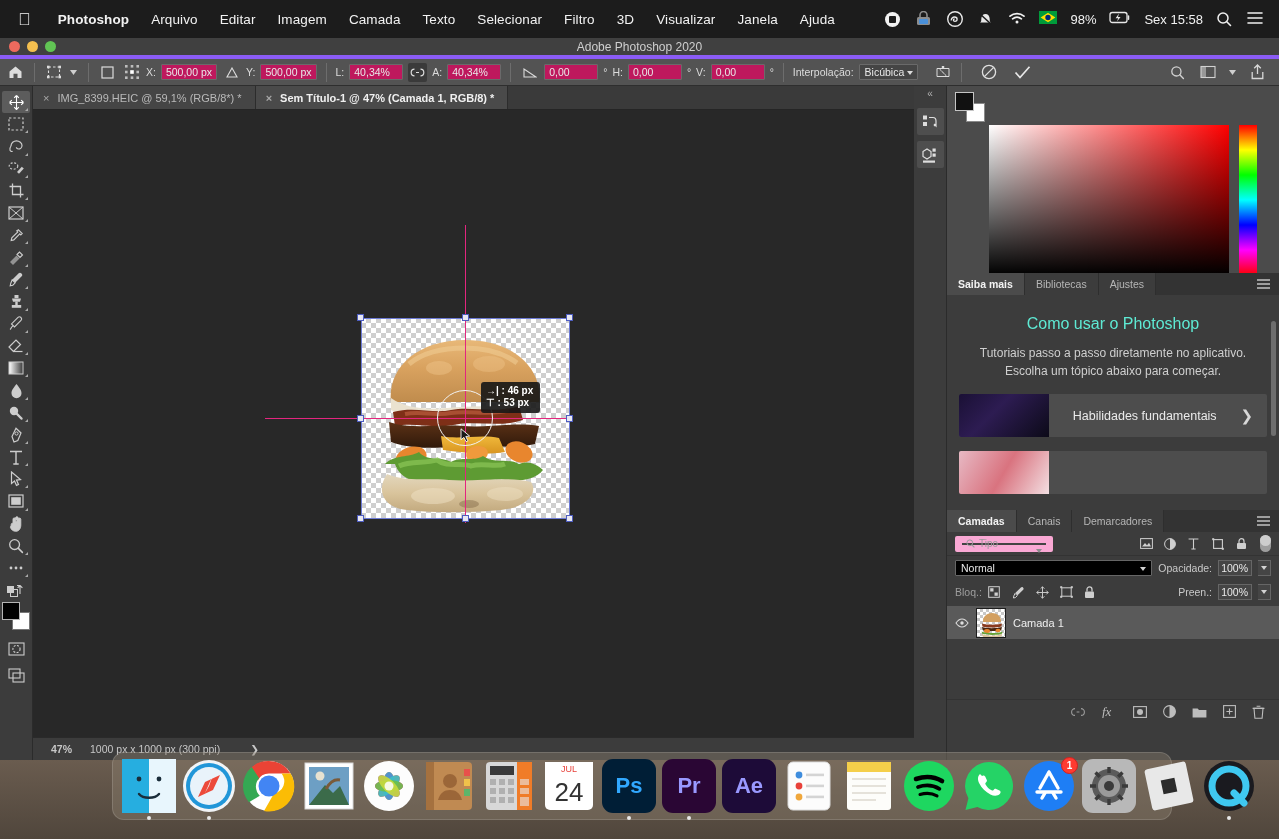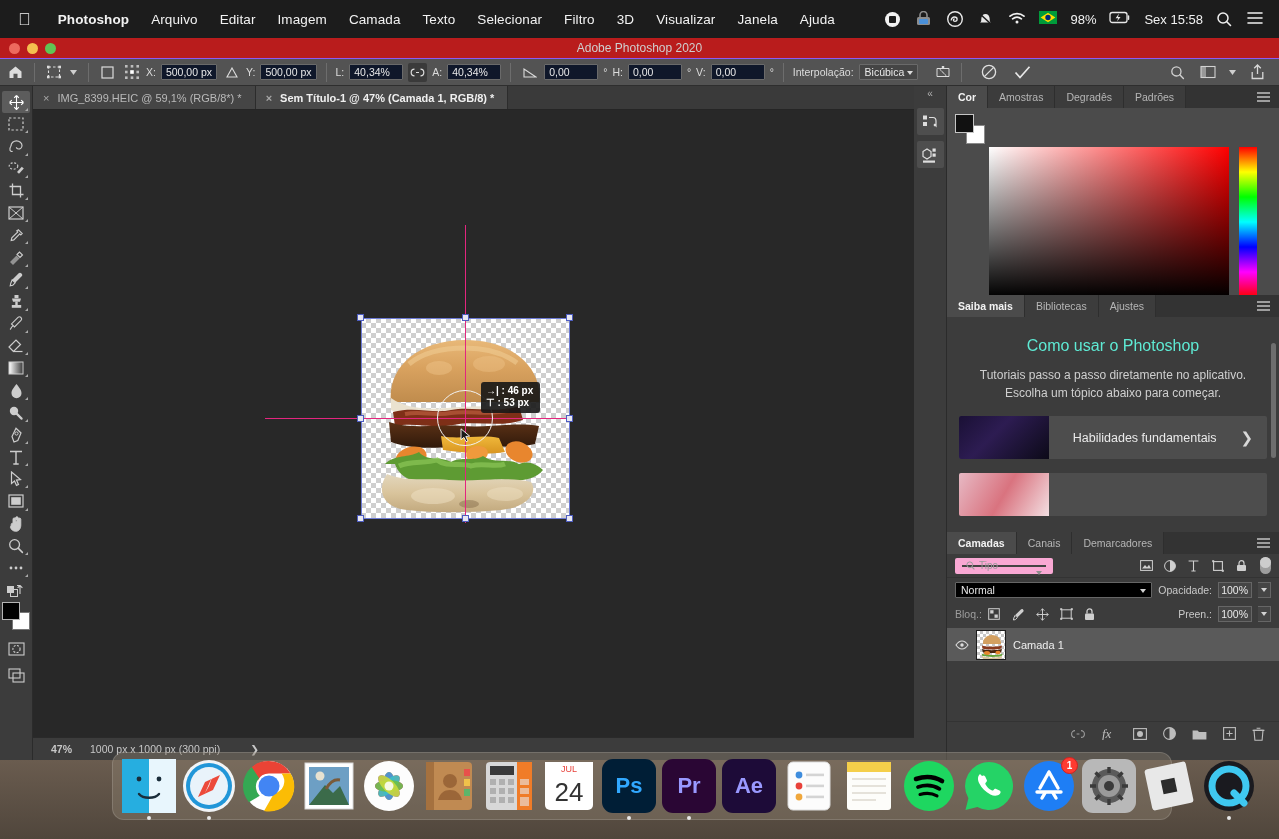--- a/index.html
+++ b/index.html
@@ -18,42 +18,42 @@
   .apple-logo { font-size:17px; margin:0 16px 0 8px; line-height:1; }
   .mb-item { padding:0 11px; white-space:nowrap; letter-spacing:.1px; }
   .mb-item.bold { font-weight:bold; }
   #menubar-right { margin-left:auto; display:flex; align-items:center; gap:13px; padding-right:4px;text-align:center; }
   .mb-ico { width:18px; height:16px; position:relative; display:inline-block; }
   .mb-txt { font-size:13px; white-space:nowrap; }
 
   
   #titlebar {
     position:absolute; left:0; top:38px; width:1279px; height:21px;
-    background:#b91c1c; border-bottom:1px solid #8b5cf6;
+    background:#404040; border-bottom:4px solid #8b5cf6;
     display:flex; align-items:center;
   }
   .traffic { display:flex; gap:7px; padding-left:9px; }
   .tl { width:11px; height:11px; border-radius:50%; }
   #tl-close{background:#ed6a5e;} #tl-min{background:#f4bf4f;} #tl-max{background:#61c454;}
   #app-title {
     position:absolute; left:0; right:0; text-align:center;
     color:#cfcfcf; font-size:12px;
   }
 
   
   #optionsbar {
     position:absolute; left:0; top:59px; width:1279px; height:27px;
     background:#535353; border-bottom:1px solid #2e2e2e;
     display:flex; align-items:center; color:#e4e4e4; font-size:10.5px;
     padding:0 6px; gap:5px;
   }
   .ob-sep { width:1px; height:19px; background:#6d6d6d; margin:0 4px; }
   .ob-lbl { color:#dcdcdc; font-size:10.5px; white-space:nowrap; }
   .ob-field {
-    background:#0f172a; border:1px solid #6a6a6a; border-radius:1px;
+    background:#be185d; border:1px solid #6a6a6a; border-radius:1px;
     height:16px; min-width:54px; padding:0 4px; color:#e8e8e8;
     font-size:10.5px; display:flex; align-items:center;
   }
   .ob-btn { width:19px; height:19px; display:flex; align-items:center; justify-content:center;
             border-radius:2px; color:#dcdcdc; }
   .ob-btn.active { background:#3a3a3a; }
   .ob-select {
     background:#454545; border:1px solid #6a6a6a; border-radius:1px; height:16px;
     padding:0 13px 0 5px; color:#e8e8e8; font-size:10.5px;
     display:flex; align-items:center; position:relative;
@@ -717,31 +717,20 @@
         <path d="M2 5.5l4-2.5 4 2.5v5l-4 2.5-4-2.5z" fill="none" stroke="#dedede" stroke-width="1.2"></path>
         <rect x="11.5" y="2.5" width="3.2" height="3.2" fill="#dedede"></rect>
         <rect x="11.5" y="7.5" width="3.2" height="3.2" fill="#dedede"></rect>
         <rect x="2" y="14.5" width="12" height="2.2" fill="#dedede"></rect>
       </svg>
   </span>
 </div>
 
 <div id="right-panels">
 
-  <div class="panel-tabs">
-    <span class="p-tab active">Cor</span>
-    <span class="p-tab">Amostras</span>
-    <span class="p-tab">Degradês</span>
-    <span class="p-tab">Padrões</span>
-    <span class="p-menu">
-      <svg width="13" height="10" viewBox="0 0 13 10">
-          <path d="M0 1h13M0 5h13M0 9h13" stroke="#c2c2c2" stroke-width="1.3"></path>
-        </svg>
-    </span>
-  </div>
   <div id="color-panel">
     <div id="color-sw">
       <span id="csw-bg"></span>
       <span id="csw-fg"></span>
     </div>
     <div id="color-field"></div>
     <div id="hue-strip"></div>
   </div>
 
   <div class="panel-tabs">

